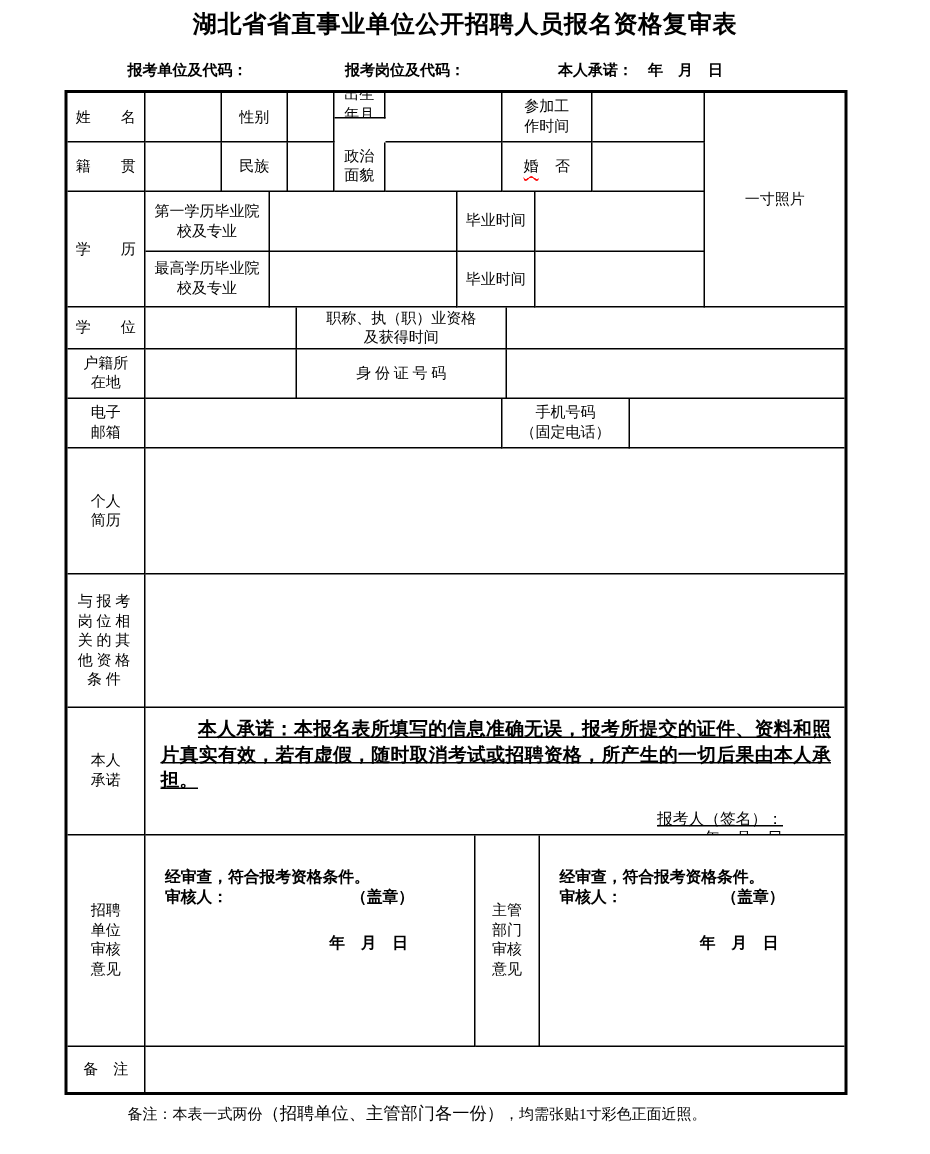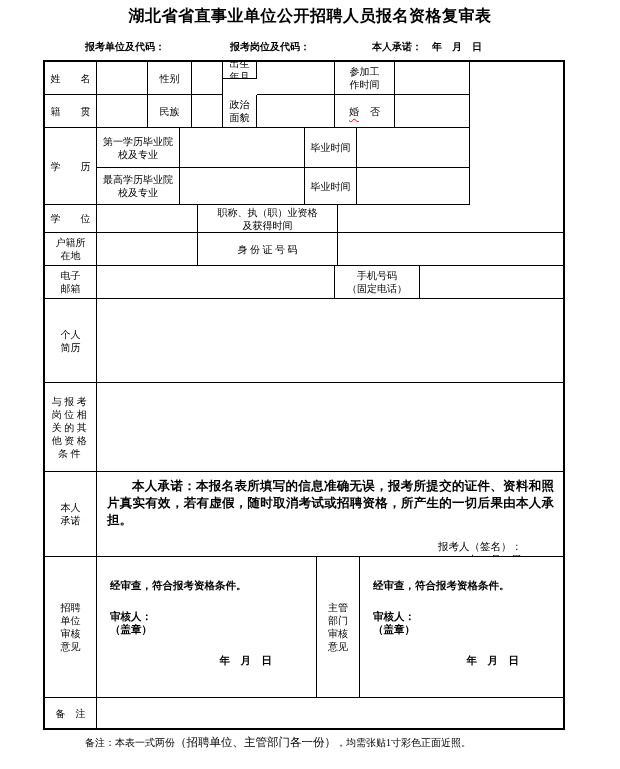--- a/index.html
+++ b/index.html
@@ -33,36 +33,36 @@
   .nr{border-right:none;}
   .nb{border-bottom:none;}
   .sp5{letter-spacing:2.5px;}
   .marital span+span{margin-left:11px;}
   .wavy{
     text-decoration:underline wavy #ff0000;
     text-decoration-thickness:1px;text-underline-offset:3px;
   }
   
   .commit{
-    display:block;text-align:left;padding:6px 9px 4px 10px;white-space:normal;
+    display:block;text-align:left;padding:6px 9px 4px 10px;white-space:normal;text-decoration:underline;
   }
   .commit .para{
     font-weight:bold;font-size:12.5px;line-height:17px;
     text-indent:2em;text-align:justify;margin:0;
   }
   .commit .sigrow{
     display:flex;justify-content:space-between;align-items:flex-end;
     margin-top:11px;padding-right:32px;font-size:10.5px;white-space:pre;flex-direction:column;
   }
   
   .review{
     display:block;text-align:left;font-weight:bold;font-size:10.5px;
     padding:22px 0 0 13px;white-space:normal;
   }
-  .review .r2{display:flex;justify-content:space-between;margin-top:18px;padding-right:40px;white-space:pre;flex-direction:column;}
+  .review .r2{display:flex;justify-content:space-between;padding-right:40px;white-space:pre;}
   .review .r3{margin-top:18px;text-align:right;padding-right:44px;white-space:pre;}
   
   .footnote{position:absolute;left:85px;top:735px;font-size:10px;white-space:pre;}
   .fn-em{font-family:"Liberation Sans","DejaVu Sans",sans-serif;font-size:11.5px;}
 </style>
 </head>
 <body>
 
 <div class="title">湖北省省直事业单位公开招聘人员报名资格复审表</div>
 
@@ -77,20 +77,21 @@
   <div class="c" style="left:0;top:0;width:52px;height:33px;text-align:center;">姓　　名</div>
   <div class="c" style="left:52px;top:0;width:51px;height:33px;"></div>
   <div class="c" style="left:103px;top:0;width:44px;height:33px;">性别</div>
   <div class="c" style="left:147px;top:0;width:31px;height:33px;"></div>
   <div class="c" style="left:178px;top:0;width:34px;height:17px;">出生
 年月</div>
   <div class="c" style="left:212px;top:0;width:78px;height:33px;"></div>
   <div class="c" style="left:290px;top:0;width:60px;height:33px;">参加工
 作时间</div>
   <div class="c" style="left:350px;top:0;width:75px;height:33px;"></div>
+  <div class="c nr" style="left:425px;top:0;width:93px;height:143px;">一寸照片</div>
 
   <div class="c" style="left:0;top:33px;width:52px;height:33px;">籍　　贯</div>
   <div class="c" style="left:52px;top:33px;width:51px;height:33px;"></div>
   <div class="c" style="left:103px;top:33px;width:44px;height:33px;">民族</div>
   <div class="c" style="left:147px;top:33px;width:31px;height:33px;"></div>
   <div class="c" style="left:178px;top:33px;width:34px;height:33px;">政治
 面貌</div>
   <div class="c" style="left:212px;top:33px;width:78px;height:33px;"></div>
   <div class="c marital" style="left:290px;top:33px;width:60px;height:33px;"><span class="wavy">婚</span><span>否</span></div>
   <div class="c" style="left:350px;top:33px;width:75px;height:33px;"></div>

